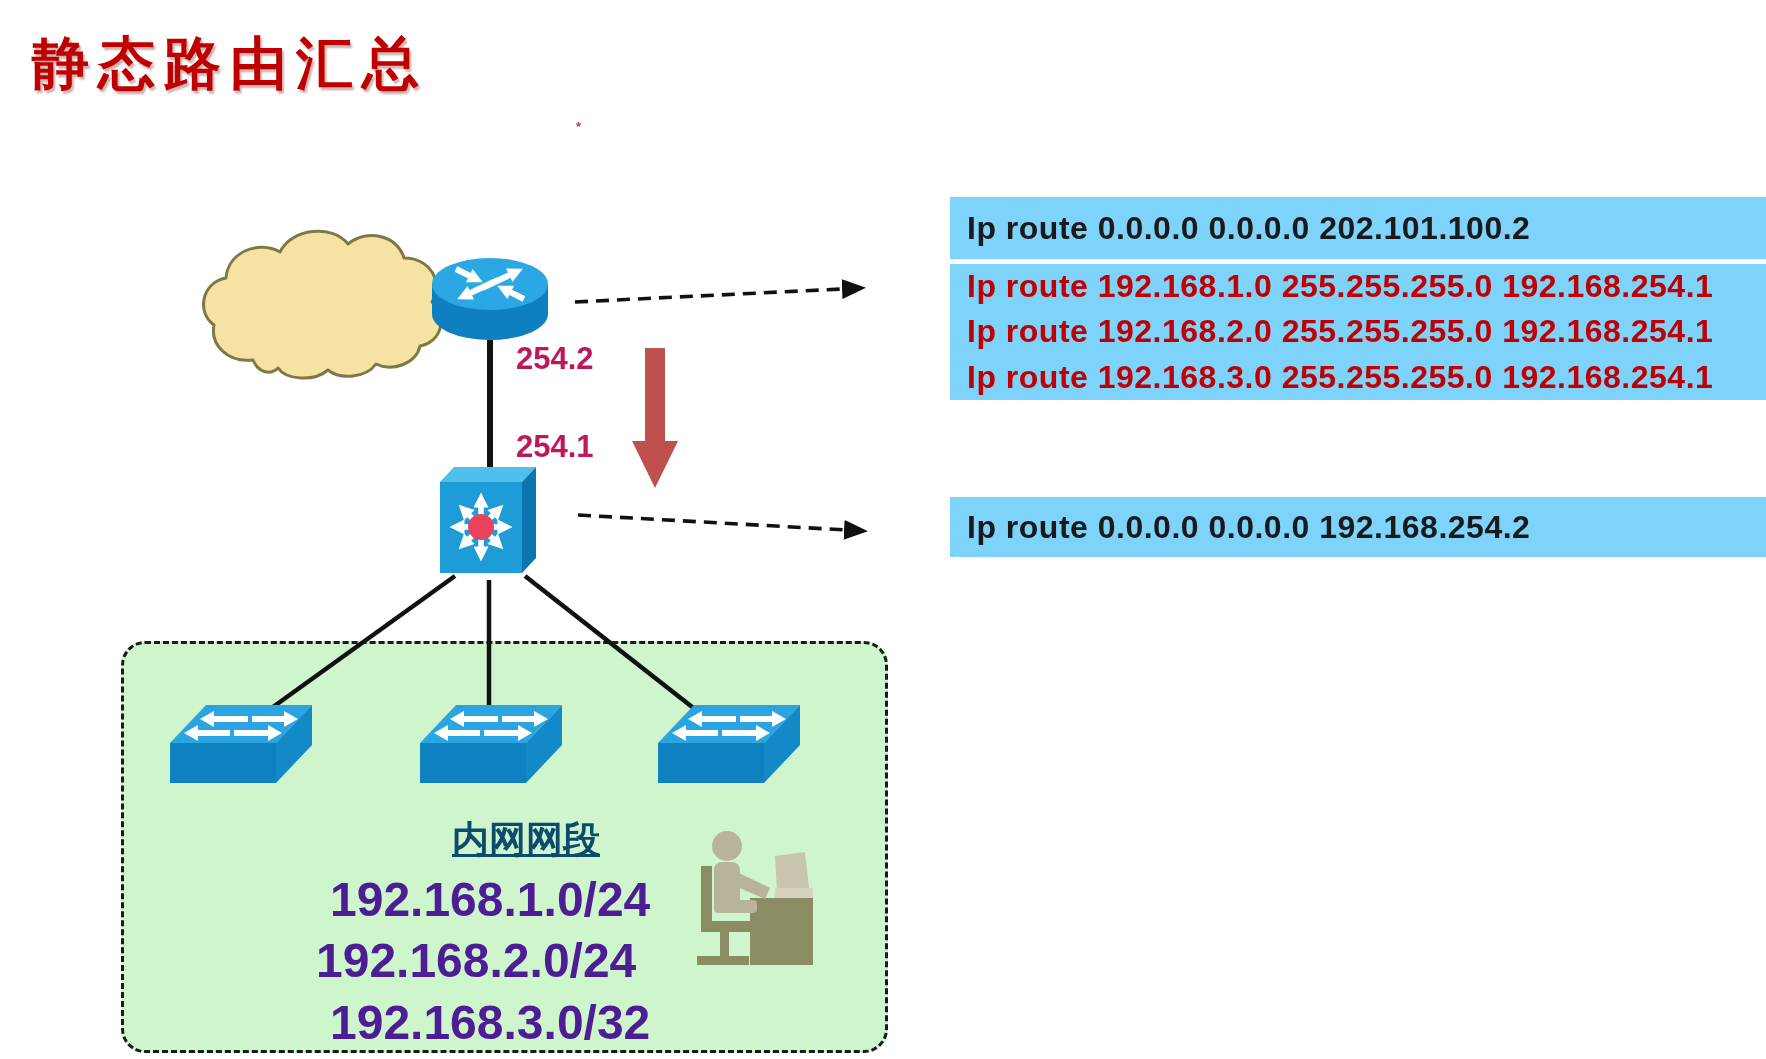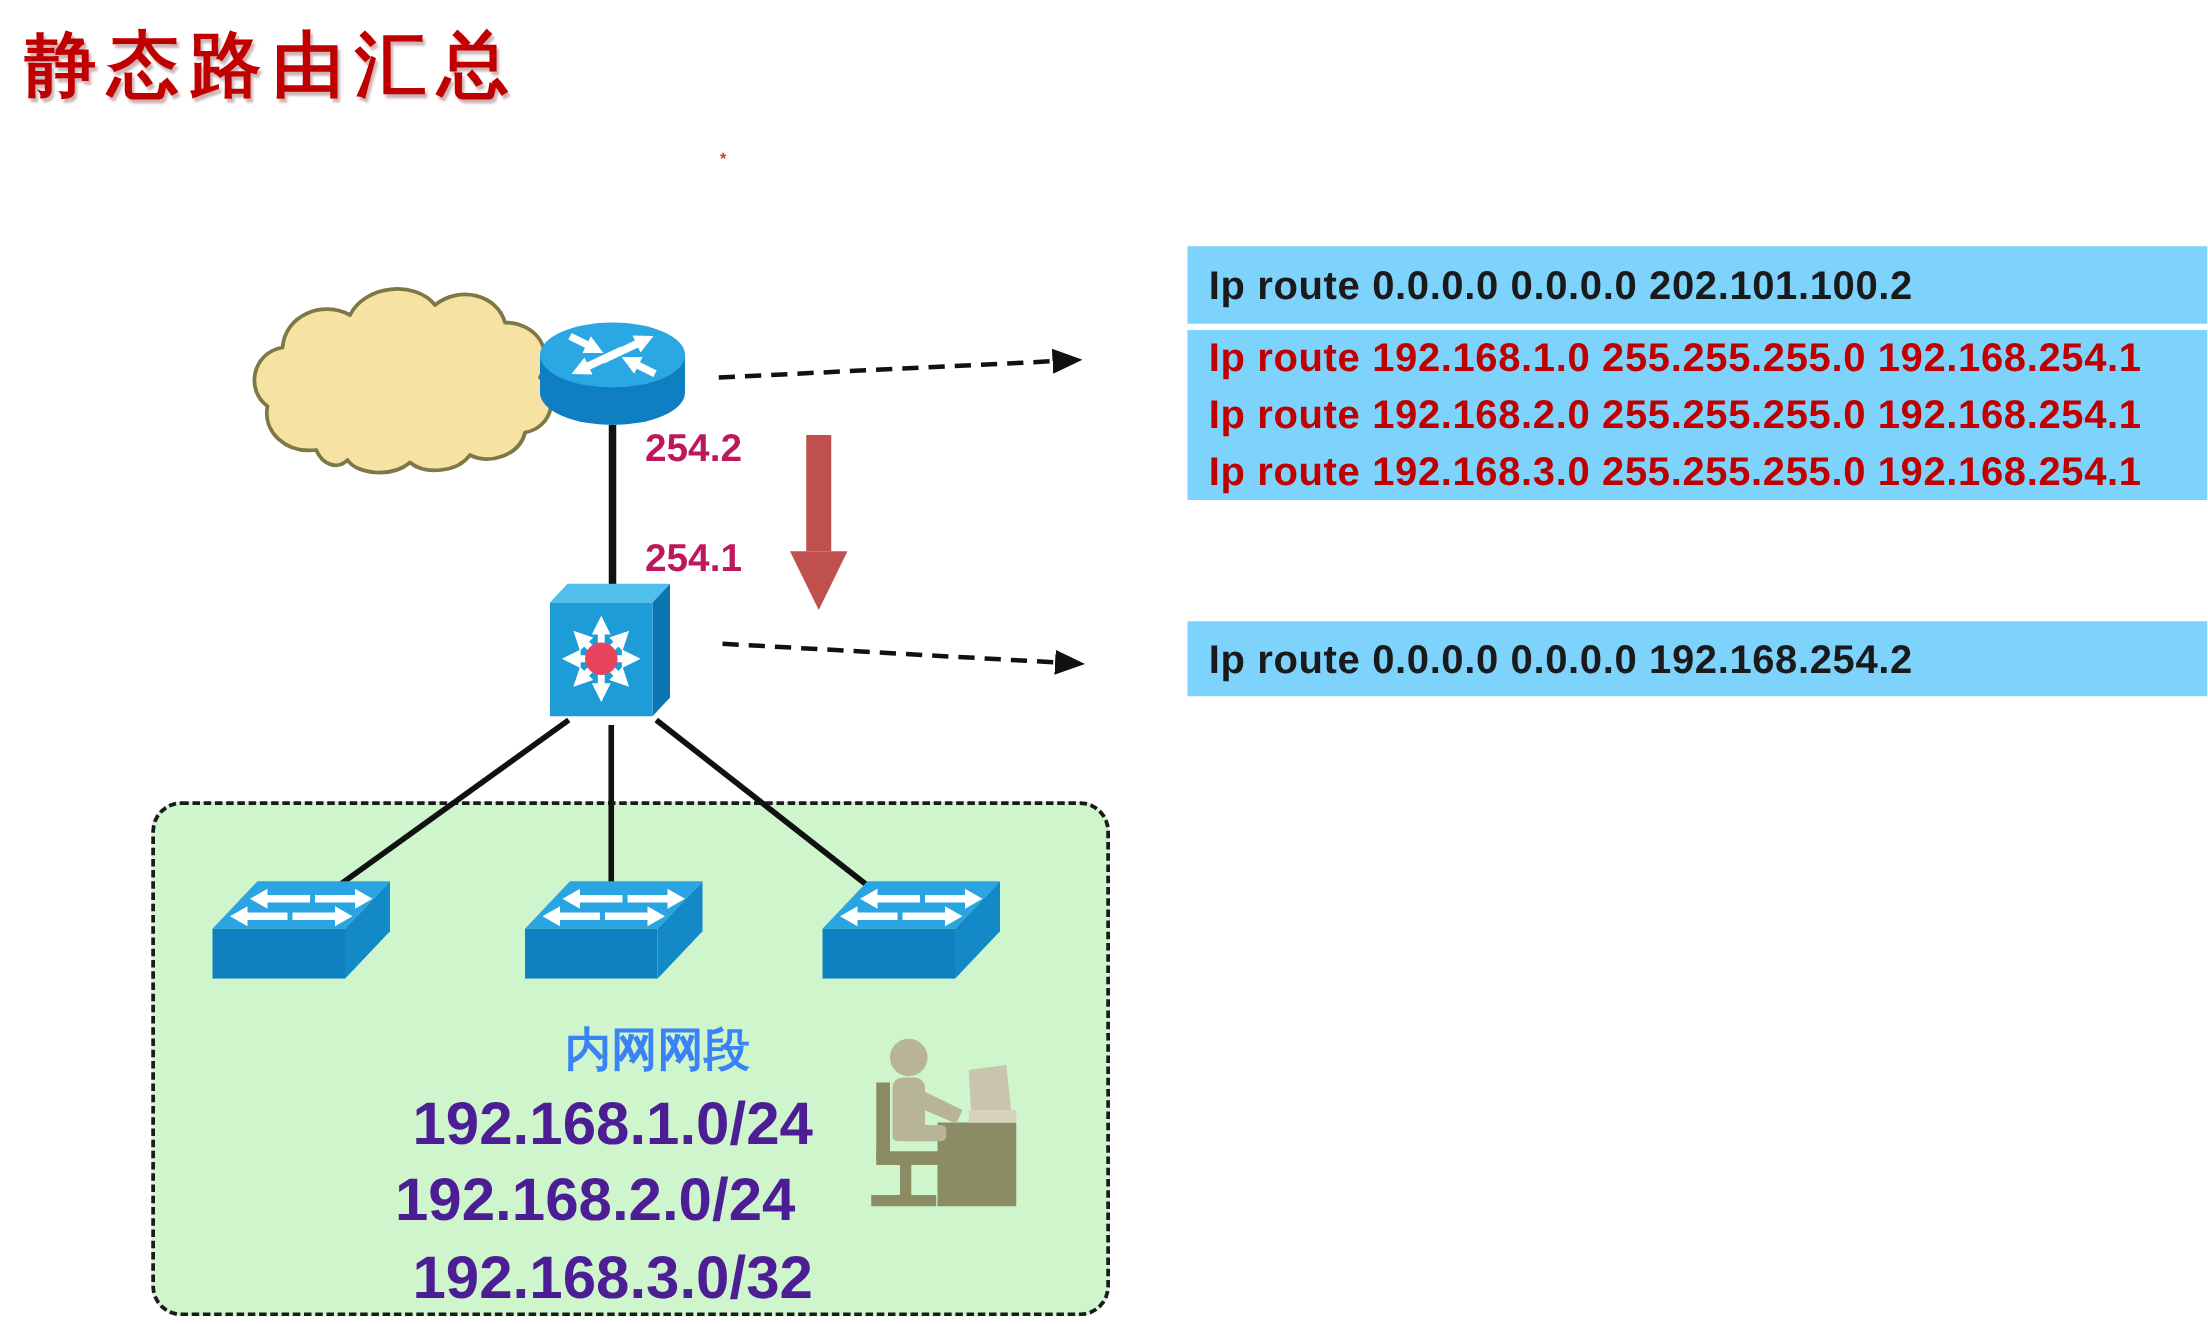--- a/index.html
+++ b/index.html
@@ -19,41 +19,41 @@
     display:flex;flex-direction:column;justify-content:space-around;
     padding-left:17px;box-sizing:border-box;margin-left:45px;
   }
   .route-line{font-size:32px;white-space:nowrap;letter-spacing:.5px;}
   .route-black{color:#1a1a1a;}
   .route-red{color:#c00000;}
   .lan-zone{
     left:121px;top:641px;width:767px;height:412px;background:#cef5cc;
     border:3.5px dashed #1b1b1b;border-radius:24px;box-sizing:border-box;
   }
-  .lan-label{font-size:37px;color:#3b82f6;white-space:nowrap;}
+  .lan-label{font-size:37px;color:#0c4a6e;white-space:nowrap;text-decoration:underline;}
   .lan-net{font-size:48px;color:#4c1d95;white-space:nowrap;}
   svg{display:block;}
 </style>
 </head>
 <body>
 
 <div class="stage">
 
   <svg width="0" height="0" style="position:absolute" aria-hidden="true">
     <defs>
       <marker id="ahB" viewBox="0 0 12 10" markerUnits="userSpaceOnUse" markerWidth="24" markerHeight="20" refX="10" refY="5" orient="auto">
         <path d="M0,0 L12,5 L0,10 Z" fill="#111"></path>
       </marker>
       <marker id="ahW" viewBox="0 0 10 10" markerUnits="userSpaceOnUse" markerWidth="17" markerHeight="15" refX="5" refY="5" orient="auto">
         <path d="M0,0 L10,5 L0,10 Z" fill="#ffffff"></path>
       </marker>
     </defs>
   </svg>
 
-  <h1 class="abs title" style="margin:0">静态路由汇总</h1>
+  <h1 class="abs title" style="margin:12px">静态路由汇总</h1>
   <span class="abs stray">*</span>
 
   <div class="abs lan-zone"></div>
 
   <svg class="abs" style="left:200px;top:220px" width="252" height="168" viewBox="0 0 252 168">
     <path d="M53,140 C28,143 10,125 14,105 C-4,92 2,62 26,58 C28,32 58,20 80,32 C92,8 132,4 148,24
              C168,8 198,16 204,38 C230,38 244,62 232,82 C248,96 242,122 220,126 C216,144 192,152 176,144
              C166,158 140,160 128,150 C114,162 86,160 78,148 C70,156 58,152 53,140 Z" fill="#f6e2a3" stroke="#7e7847" stroke-width="3" stroke-linejoin="round"></path>
   </svg>
 

